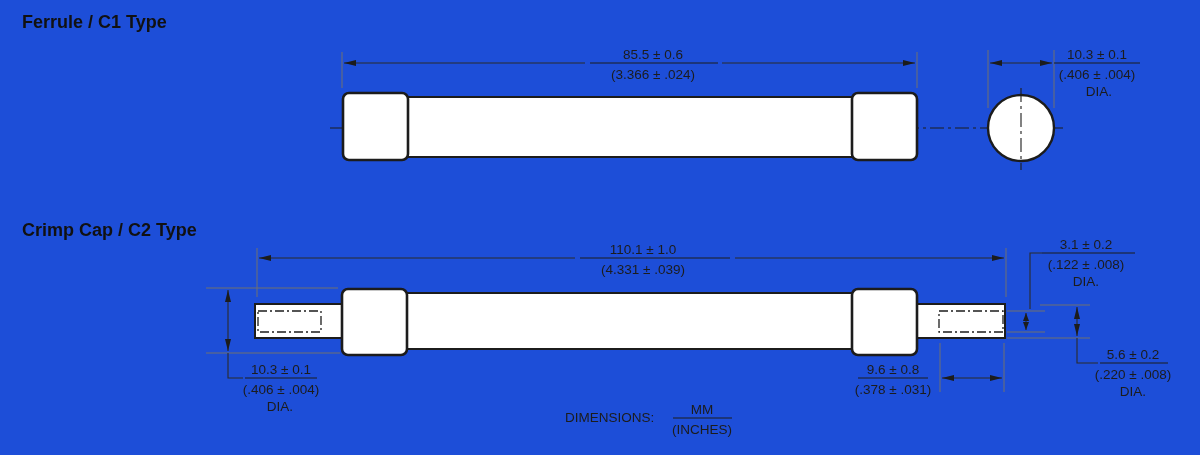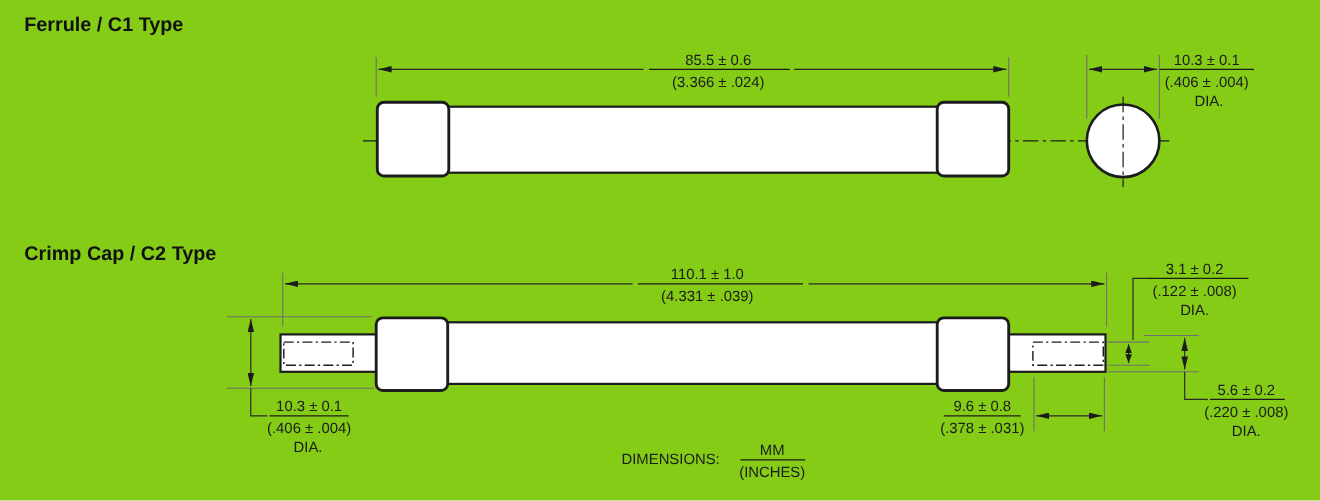--- a/index.html
+++ b/index.html
@@ -1,16 +1,16 @@
 <!DOCTYPE html>
 <html><head>
 <meta charset="utf-8">
 <style>
   html,body{margin:0;padding:0;background:#ffffff;}
-  .page{position:relative;width:1200px;height:455px;background:#84cc16;overflow:hidden;
+  .page{position:relative;width:1200px;height:455px;background:#1d4ed8;overflow:hidden;
         font-family:"Liberation Sans", sans-serif;}
   svg{position:absolute;left:0;top:0;}
   .title{font-weight:bold;font-size:18px;fill:#111;}
   .dim{font-size:13.5px;fill:#1c1c1c;}
   .outline{fill:#fff;stroke:#1c1c1c;}
   .dimline{stroke:#2b2b2b;stroke-width:1.1;fill:none;}
   .extline{stroke:#707070;stroke-width:1;fill:none;}
   .cline{stroke:#1c1c1c;stroke-width:1.1;fill:none;stroke-dasharray:14 4 3 4;}
   .hidden-rect{fill:none;stroke:#1c1c1c;stroke-width:1.3;stroke-dasharray:9 3 2 3;}
   .fracbar{stroke:#1c1c1c;stroke-width:1.2;}

